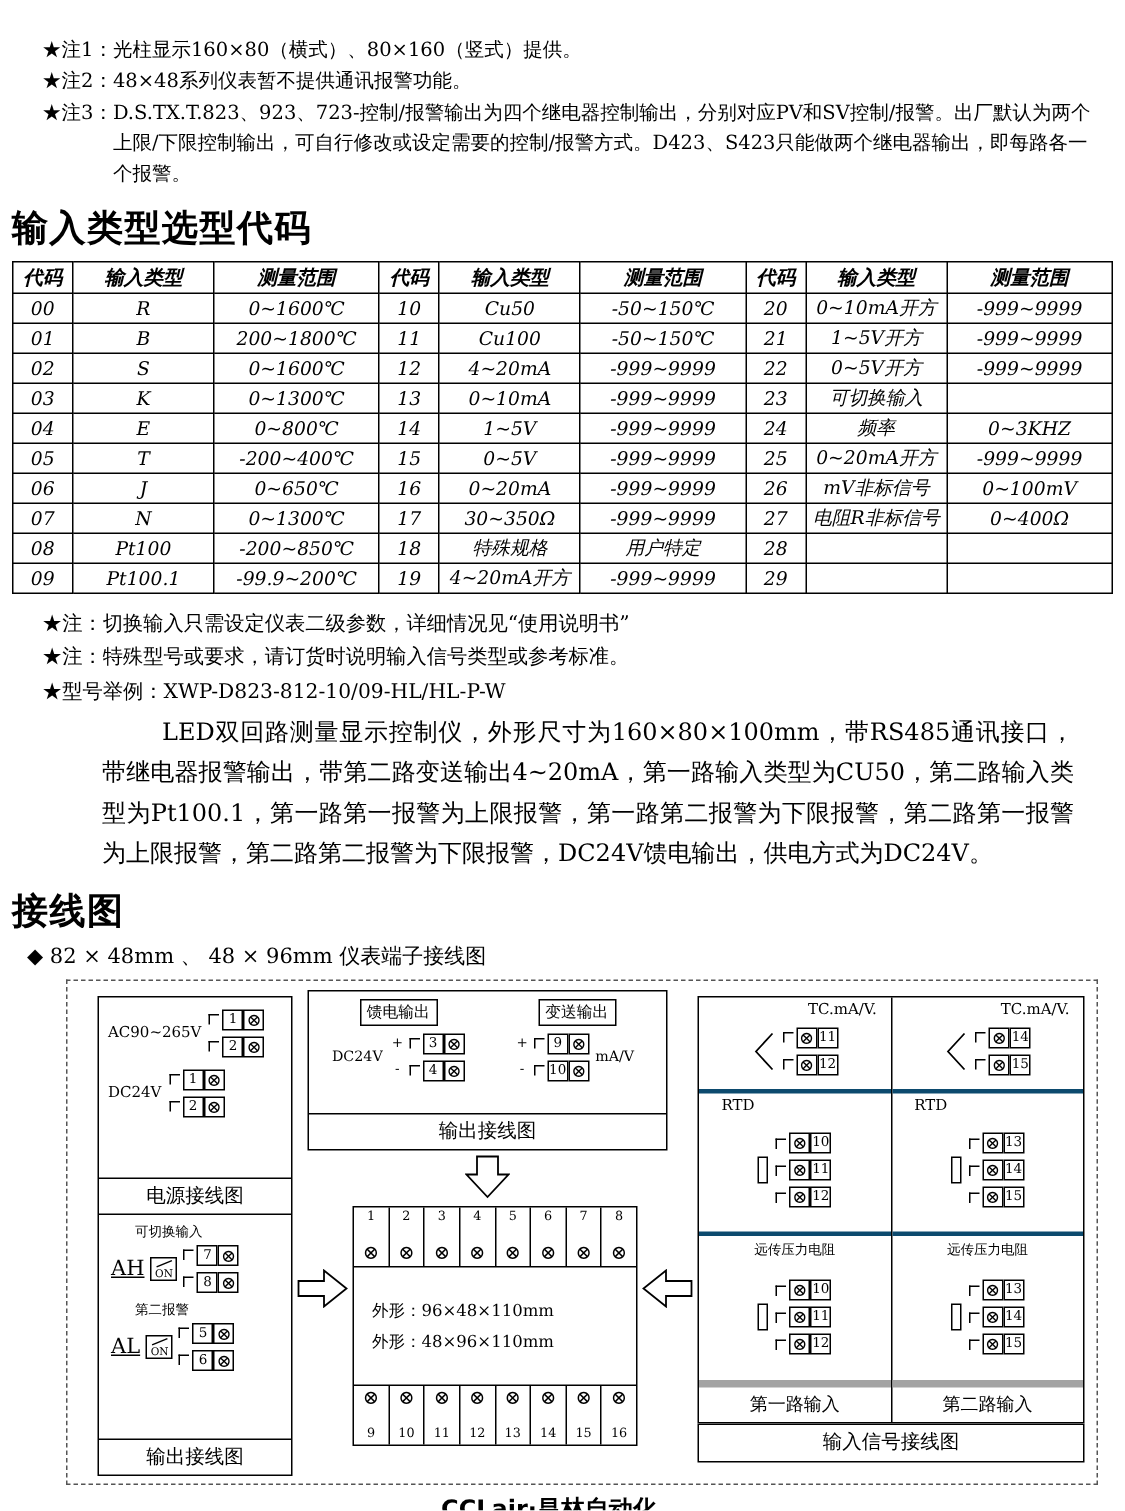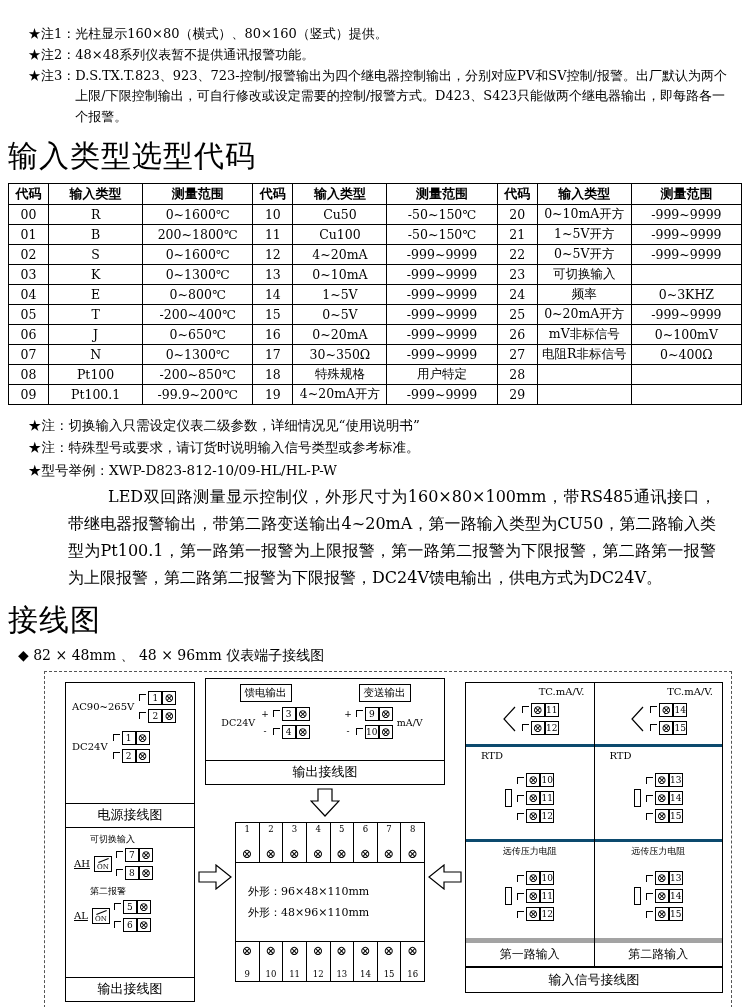--- a/index.html
+++ b/index.html
@@ -7,25 +7,25 @@
   body { width:750px; color:#000; font-family:"DejaVu Serif","Liberation Serif",serif; }
   .page { position:relative; width:750px; height:1007px; overflow:hidden; padding:20px 8px 0 8px; background:#fff; }
 
   
   .notes-top { margin:4px 0 6px 20px; font-size:13px; line-height:1.6; }
   .note-row { display:flex; align-items:flex-start; }
   .note-label { white-space:nowrap; }
   .note-text { flex:1; margin-right:10px; }
 
   
-  .sec-title { font-family:"DejaVu Sans","Liberation Sans",sans-serif; font-weight:normal;
-               font-size:30px; letter-spacing:1px; margin:8px 0 6px 0; }
+  .sec-title { font-family:"DejaVu Sans","Liberation Sans",sans-serif; font-weight:bold;
+               font-size:24px; letter-spacing:1px; margin:8px 0 6px 0; }
 
   
-  .code-table { table-layout:fixed; width:734px; border-collapse:collapse; }
+  .code-table { table-layout:fixed; width:734px; border-collapse:collapse;font-style:italic; }
   .code-table th, .code-table td { border:1px solid #000; height:20px; padding:1px 2px;
       text-align:center; font-size:12.5px; white-space:nowrap; overflow:hidden; }
   .code-table th { font-size:13px; font-weight:bold; }
 
   
   .notes-bottom { margin:9px 0 0 20px; font-size:13.5px; line-height:1.65; }
   .example-par { margin:2px 26px 0 60px; font-size:16px; line-height:1.7; text-indent:40px; text-align:justify; }
 
   .bullet-line { margin:0 0 2px 10px; font-size:14px; }
 
@@ -47,21 +47,21 @@
   .left-col { position:absolute; left:20px; top:10px; width:130px; height:320px;
               border:1px solid #000; display:flex; flex-direction:column; background:#fff; }
   .power-sec { height:145px; border-bottom:1px solid #000; display:flex; flex-direction:column; }
   .pw-row { display:flex; align-items:center; gap:5px; padding:8px 4px 0 6px; }
   .small-label { font-size:10px; }
   .tiny-label { font-size:9px; }
   .alarm-sec { flex:1; display:flex; flex-direction:column; }
   .al-grp { padding:5px 6px 0 8px; }
   .al-grp .tiny-label { display:block; margin-left:16px; }
   .al-row { display:flex; align-items:center; gap:4px; margin-top:2px; }
-  .al-name { font-size:10px;text-decoration:underline; }
+  .al-name { font-size:14px;text-decoration:underline; }
   .onsw { position:relative; width:18px; height:16px; border:1px solid #000; font-size:7px;
           display:inline-flex; align-items:flex-end; justify-content:center; }
   .onsw::before { content:""; position:absolute; top:3px; left:3px; width:11px; height:1px;
                   background:#000; transform:rotate(-22deg); }
 
   .feed-box { position:absolute; left:160px; top:6px; width:240px; height:107px;
               border:1px solid #000; display:flex; flex-direction:column; background:#fff; }
   .feed-halves { display:flex; flex:1; }
   .feed-half { flex:1; display:flex; flex-direction:column; align-items:center; padding-top:5px; gap:4px; }
   .boxed-label { border:1px solid #000; font-size:10.5px; padding:1px 4px; }

